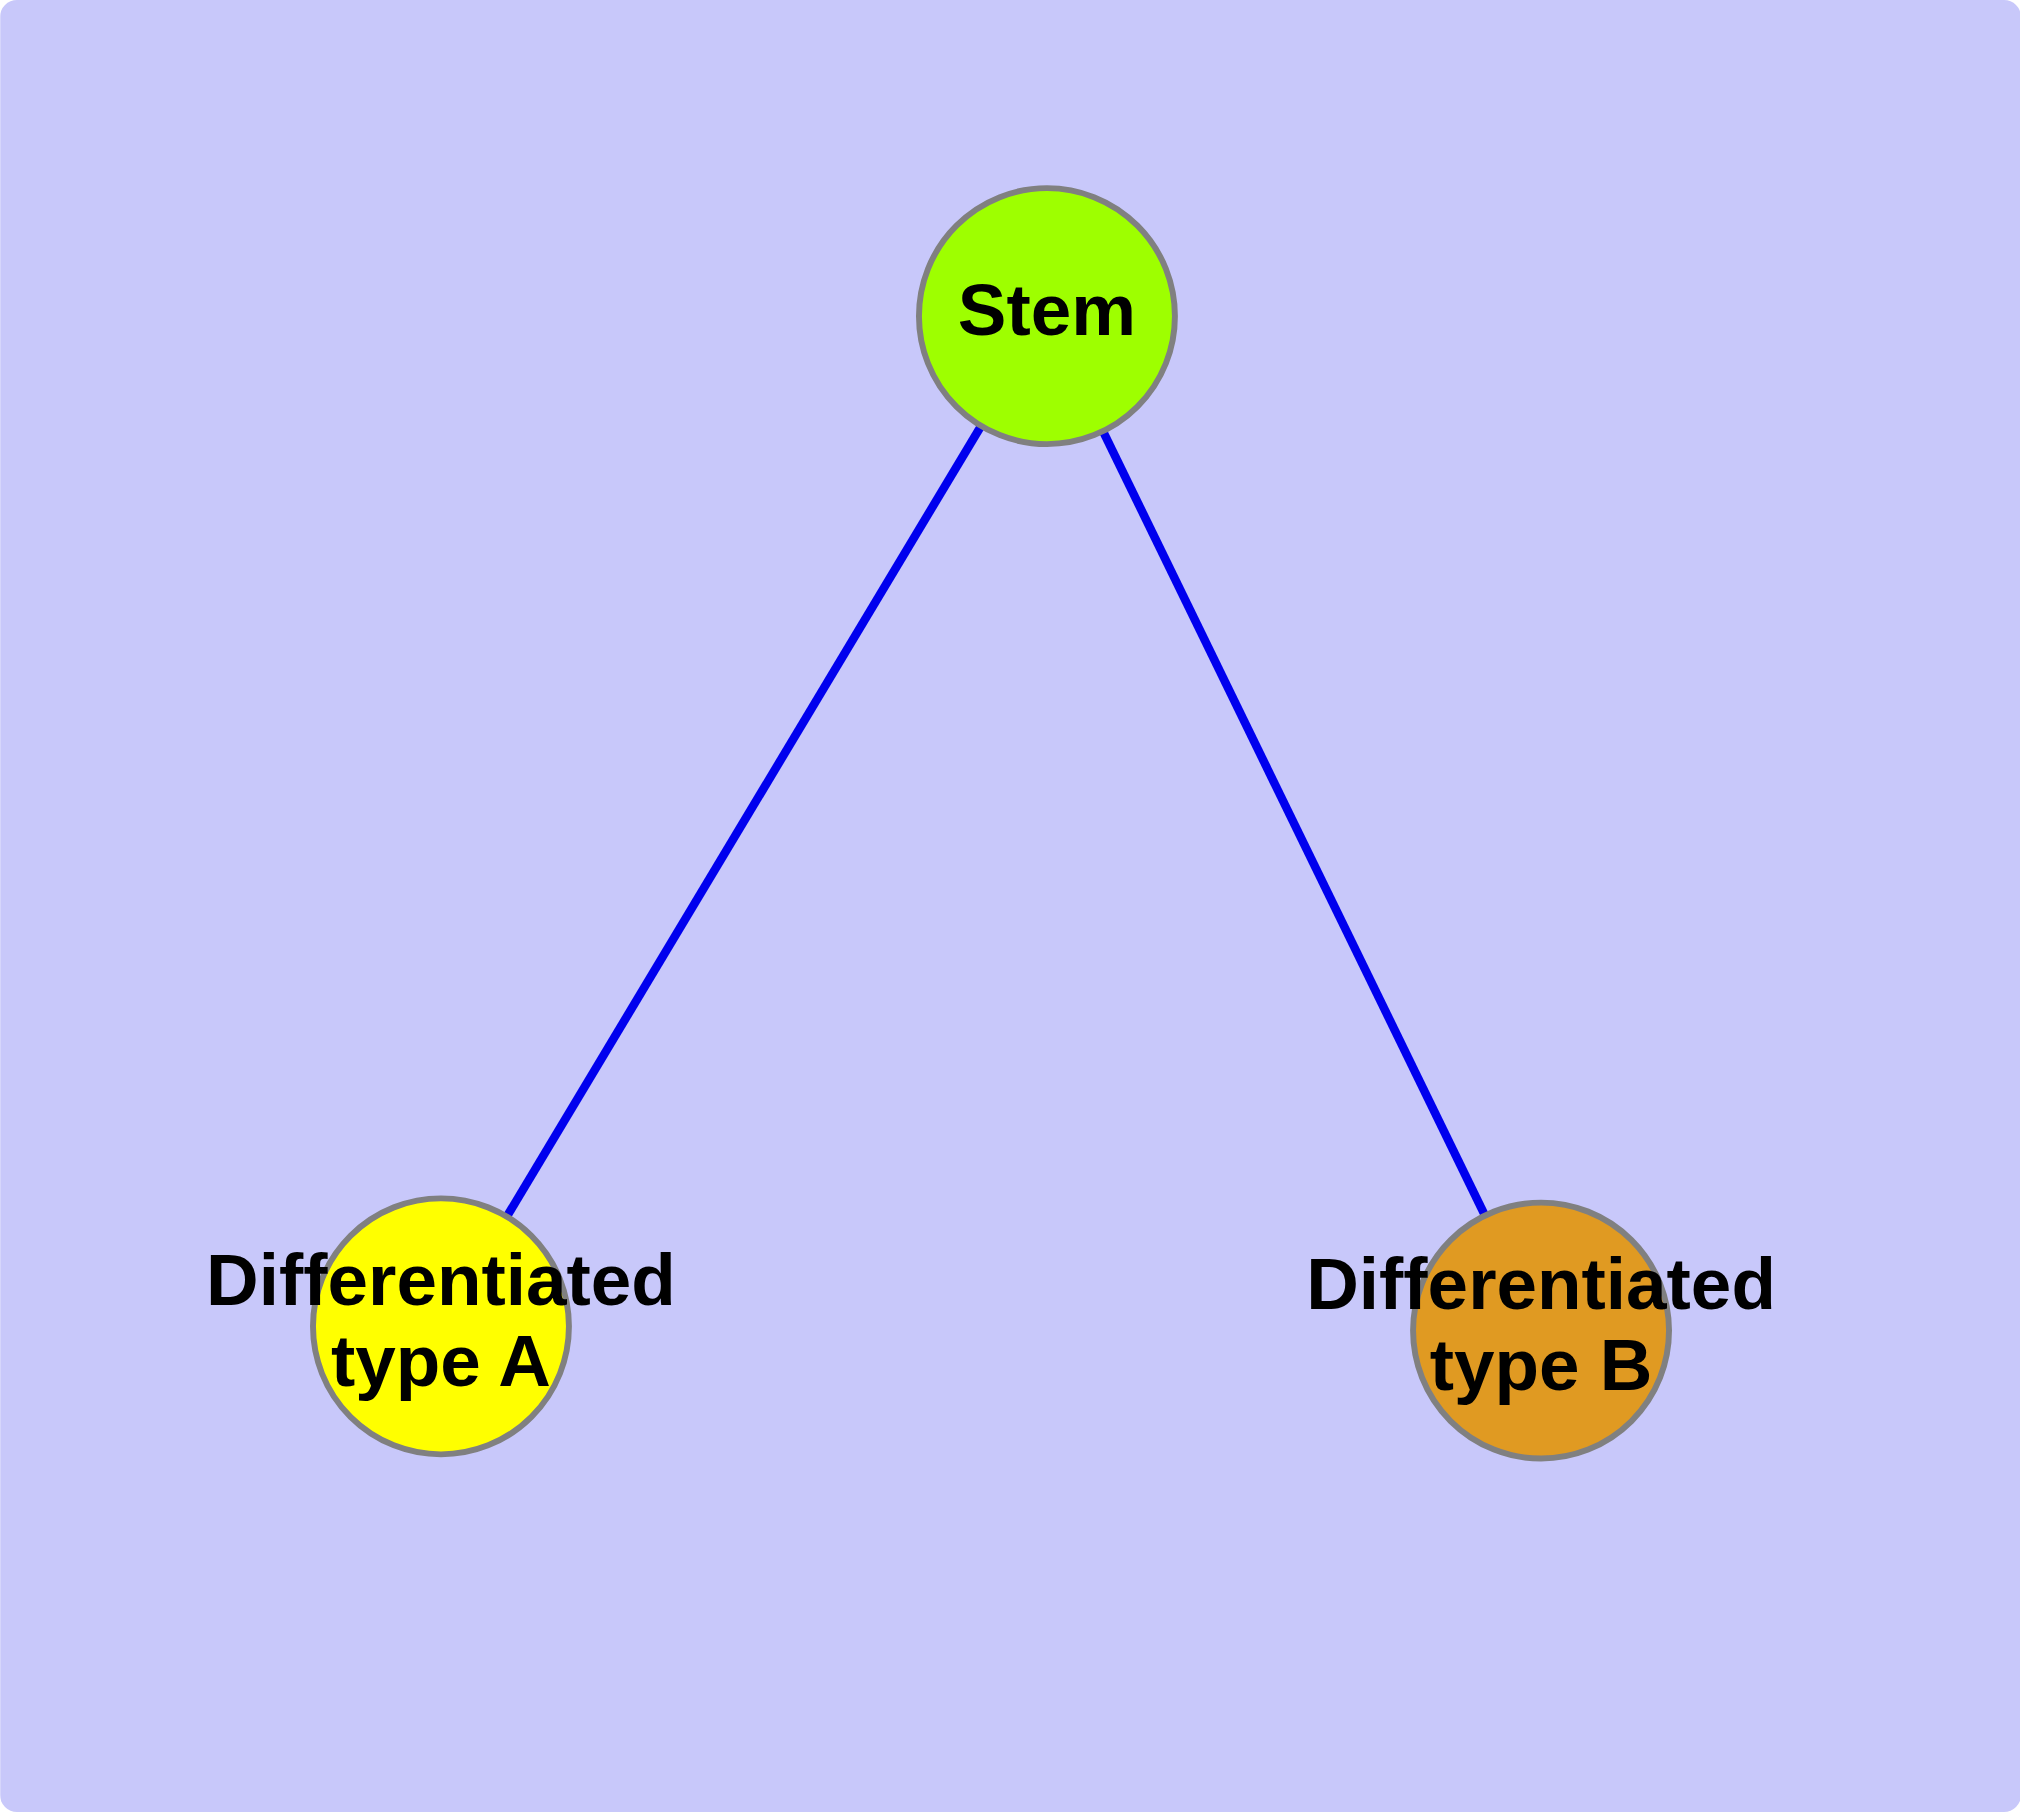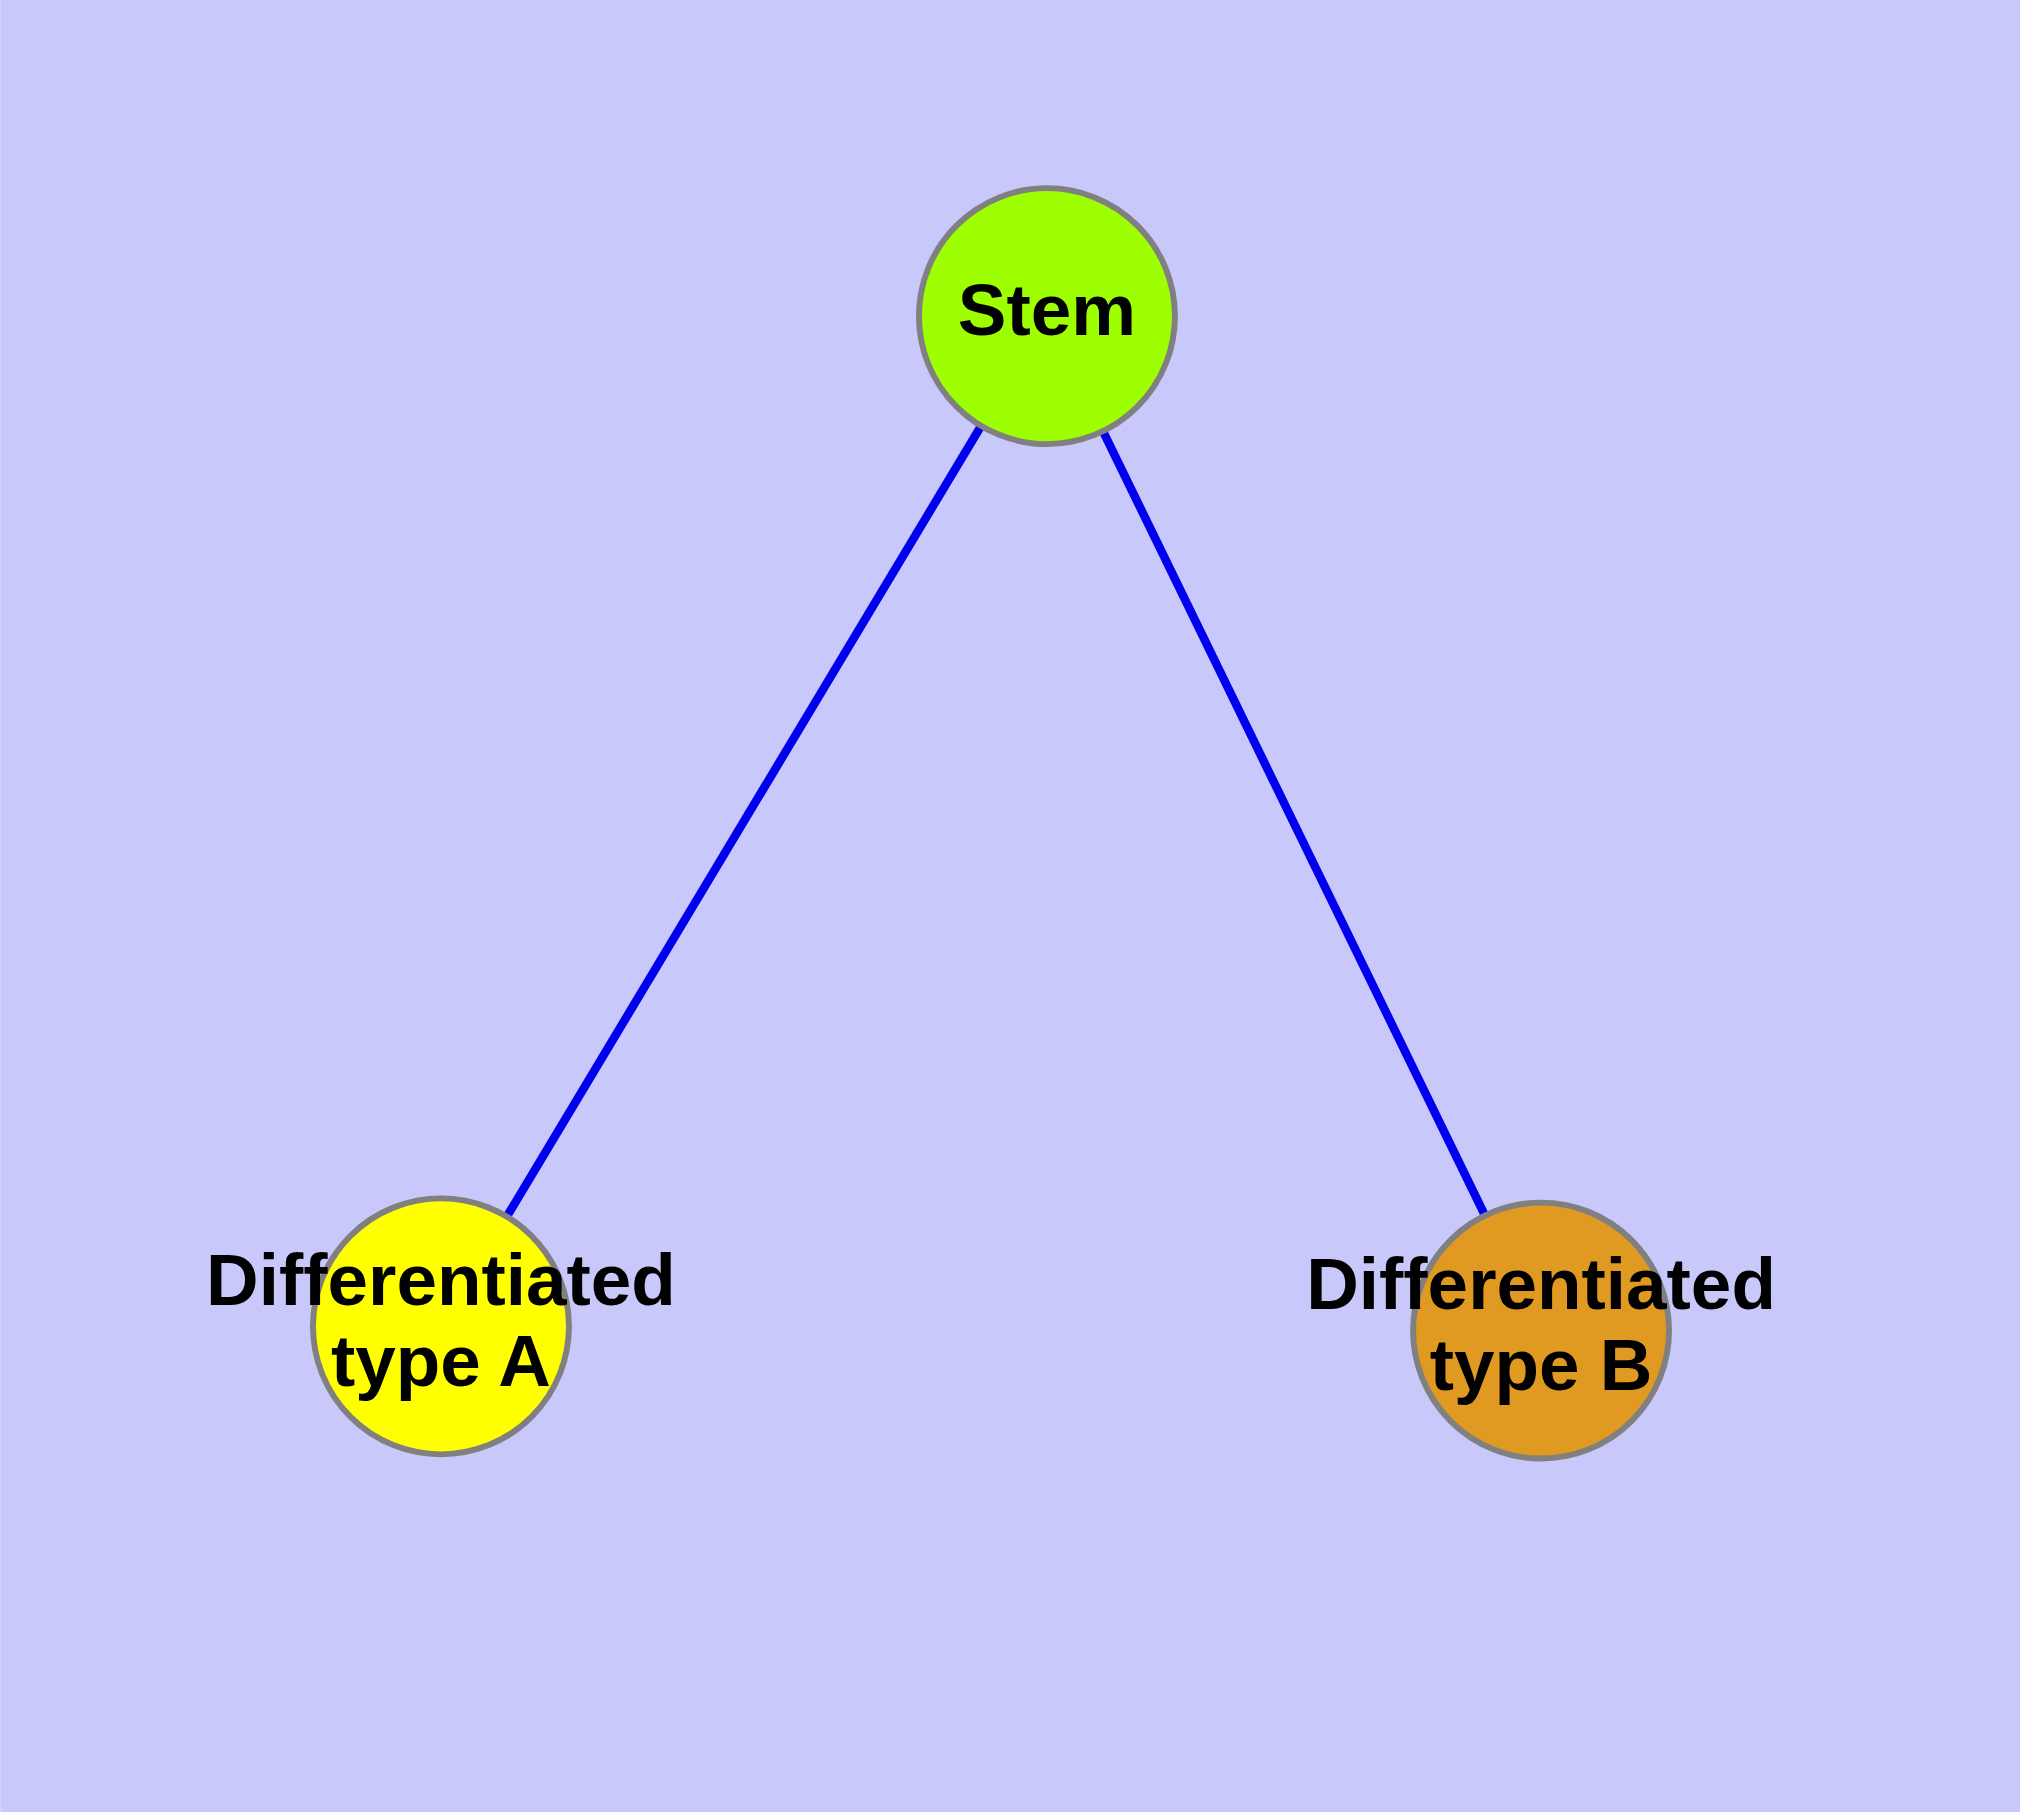--- a/index.html
+++ b/index.html
@@ -27,21 +27,21 @@
     font-weight: bold;
     fill: #000000;
     text-anchor: middle;
     dominant-baseline: middle;
     white-space: pre;
   }
 </style>
 </head>
 <body>
 
-<div id="canvas" style="width: 2021px; height: 1812px;">
+<div id="canvas" style="width: 2021px; height: 1812px; border-radius: 17px;">
   <svg id="graph-svg" viewBox="0 0 2384 2138" style="width: 2021px; height: 1812px;">
     <rect id="bg-rect" x="0" y="0" width="2384" height="2138" fill="#c8c8fa"></rect>
     <g id="edges-layer">
         <line x1="1159.3846768361527" y1="499.06079050532304" x2="595.6153231638473" y2="1438.939209494677" stroke="#0000ee" stroke-width="10" stroke-linecap="butt"></line>
         <line x1="1299.3677772248243" y1="505.15819783553115" x2="1753.6322227751757" y2="1437.8418021644688" stroke="#0000ee" stroke-width="10" stroke-linecap="butt"></line>
       </g>
     <g id="nodes-layer">
         <circle cx="1235" cy="373" r="151" fill="#9eff00" stroke="#808080" stroke-width="7"></circle>
         <circle cx="520" cy="1565" r="151" fill="#ffff00" stroke="#808080" stroke-width="7"></circle>
         <circle cx="1818" cy="1570" r="151" fill="#e09a22" stroke="#808080" stroke-width="7"></circle>

